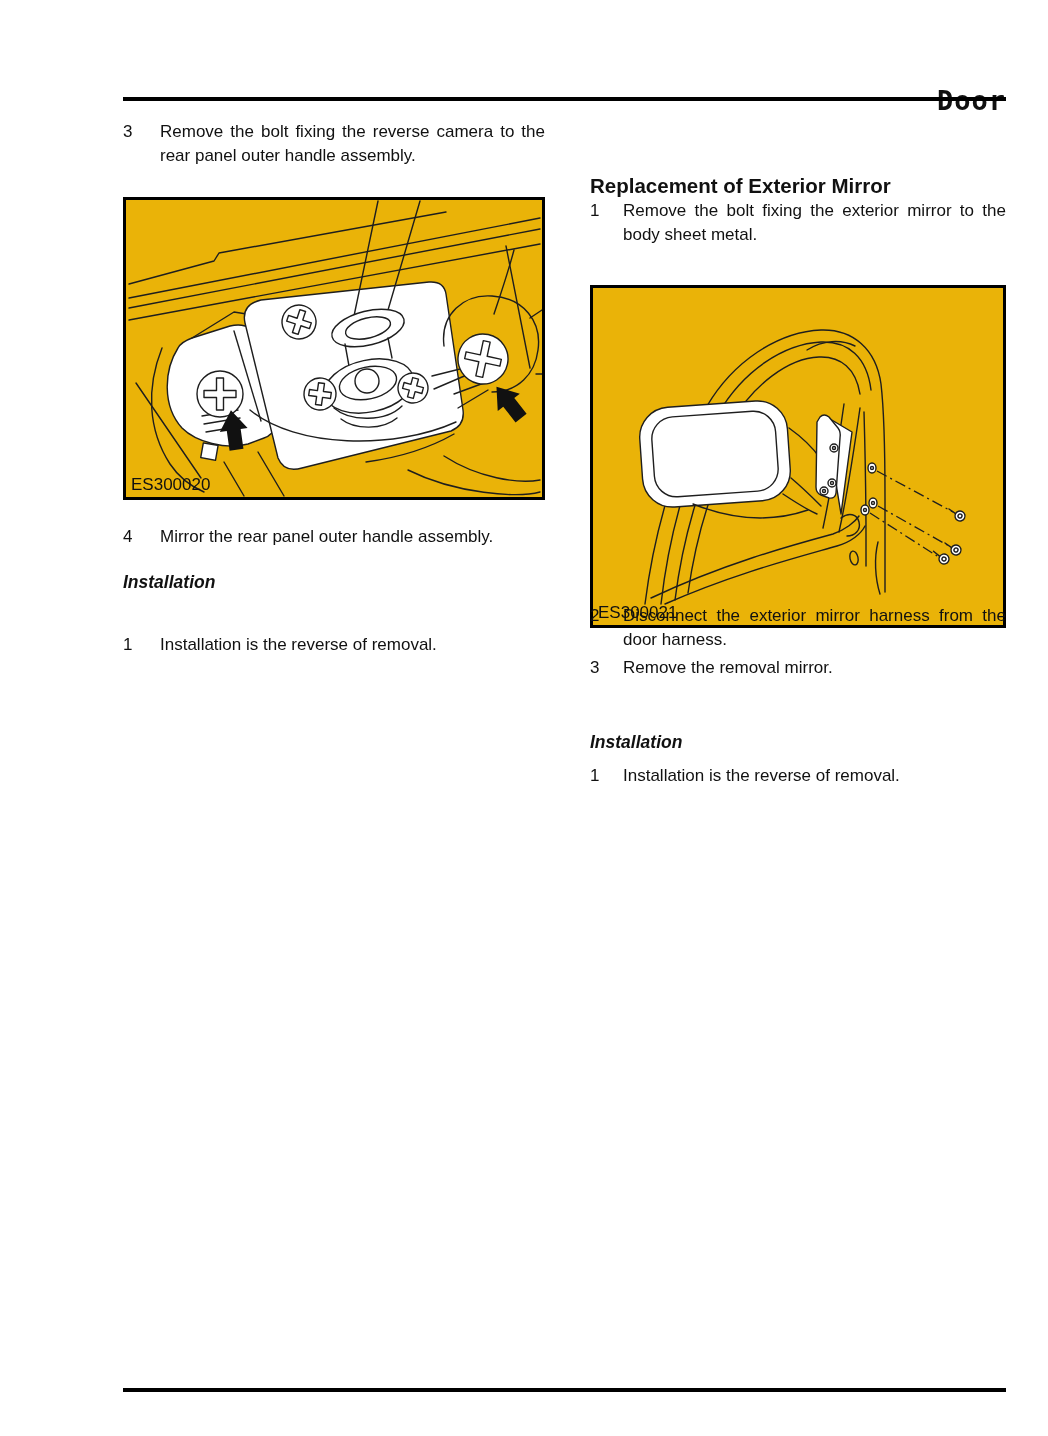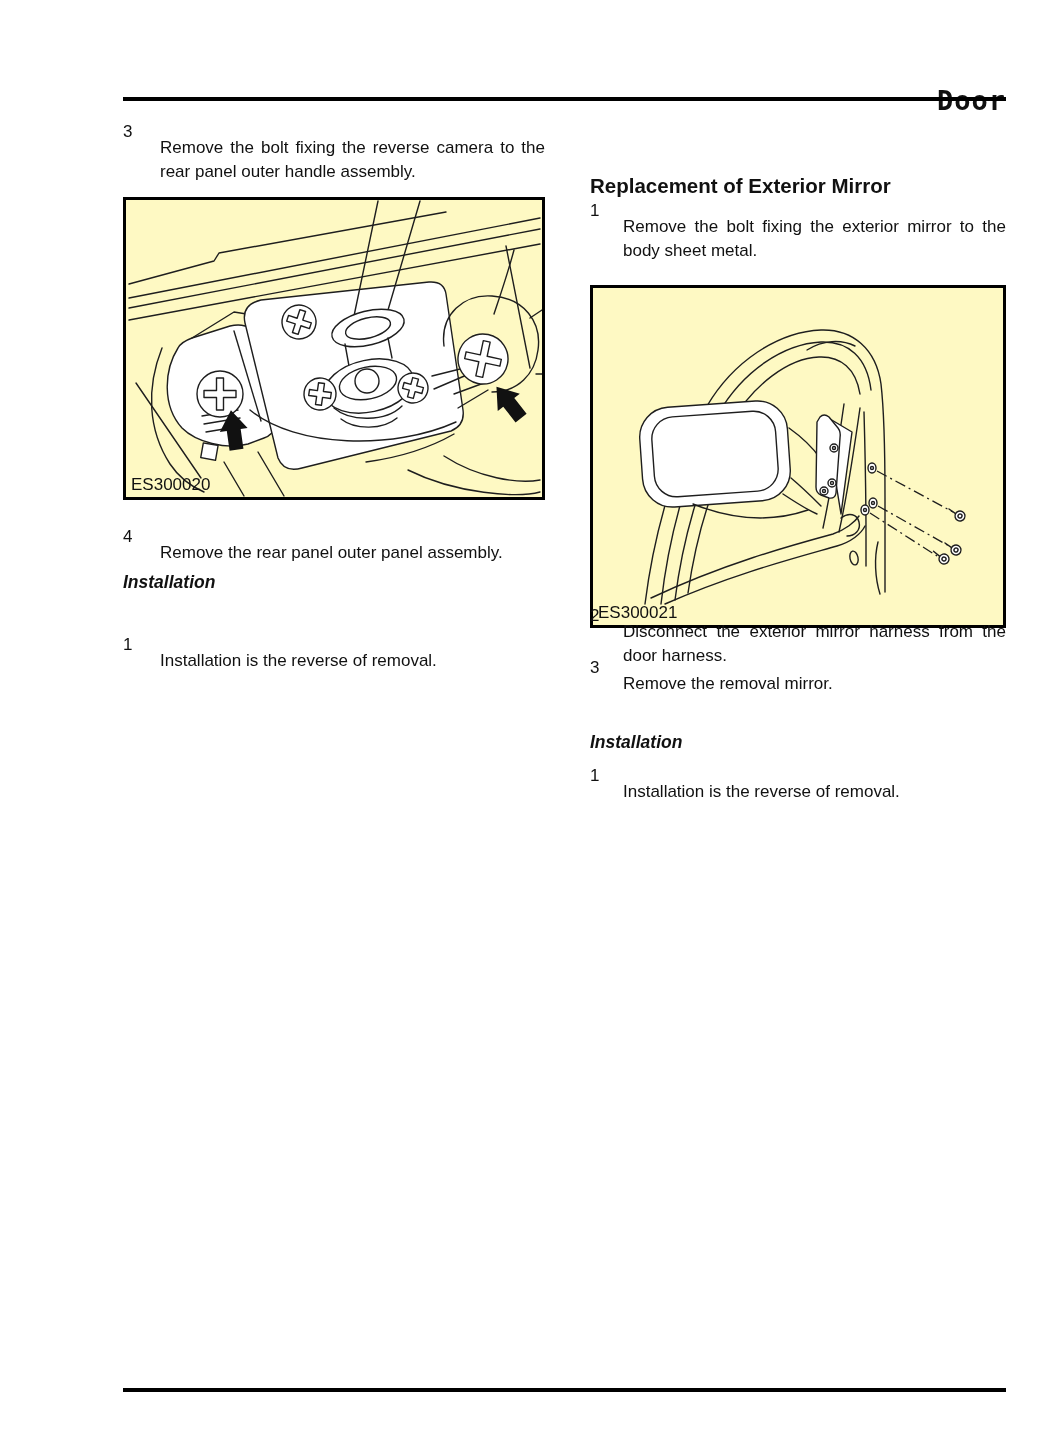--- a/index.html
+++ b/index.html
@@ -12,25 +12,25 @@
   .rule { background:#000; height:4px; }
   .door-title {
     font-family:"DejaVu Sans Mono", monospace; font-weight:bold;
     font-size:27px; line-height:30px; text-align:right; letter-spacing:1px;margin-top:28px;
   }
   .body-txt { font-size:17px; line-height:24px; }
   .step { display:flex; }
   .step-num { flex:none; }
   .col-l .step-num { width:37px; }
   .col-r .step-num { width:33px; }
-  .step-text { flex:1; text-align:justify;margin-top:16px; }
+  .step-text { flex:1; text-align:justify; }
   .section-title { font-size:20.5px; font-weight:bold; line-height:24px; }
   .subheading { font-size:17.5px; font-weight:bold; font-style:italic; line-height:22px; }
   .figure {
-    border:3px solid #000; background:#fef9c3; box-sizing:border-box;
+    border:3px solid #000; background:#eab308; box-sizing:border-box;
   }
   .figure svg { position:absolute; left:0; top:0; width:100%; height:100%; }
   .fig-label {
     position:absolute; left:5px; bottom:2px; font-size:17px; line-height:20px;
     background:transparent;
   }
   .page-num { font-size:19px; font-weight:bold; text-align:right; }
   .ln { fill:none; stroke:#1e1e1e; stroke-width:1.4; stroke-linecap:round; stroke-linejoin:round; }
   .lnw { fill:#fff; stroke:#1e1e1e; stroke-width:1.4; stroke-linecap:round; stroke-linejoin:round; }
   .solid { fill:#111; stroke:none; }
@@ -123,21 +123,21 @@
       </g>
       <g transform="translate(384,204) rotate(-38)">
         <path class="solid" d="M0,-22 L14,-2 L7,-2 L7,18 L-7,18 L-7,-2 L-14,-2 Z"></path>
       </g>
     </svg>
     <span class="fig-label">ES300020</span>
   </div>
 
   <div class="abs body-txt col-l step" style="left:123px; top:525px; width:422px;">
     <span class="step-num">4</span>
-    <span class="step-text">Remove the rear panel outer panel assembly.</span>
+    <span class="step-text">Mirror the rear panel outer handle assembly.</span>
   </div>
 
   <div class="abs subheading" style="left:123px; top:571px; width:422px;">Installation</div>
 
   <div class="abs body-txt col-l step" style="left:123px; top:633px; width:422px;">
     <span class="step-num">1</span>
     <span class="step-text">Installation is the reverse of removal.</span>
   </div>
 
   <div class="abs section-title" style="left:590px; top:130px; width:416px;margin-top:44px;">Replacement of Exterior Mirror</div>

